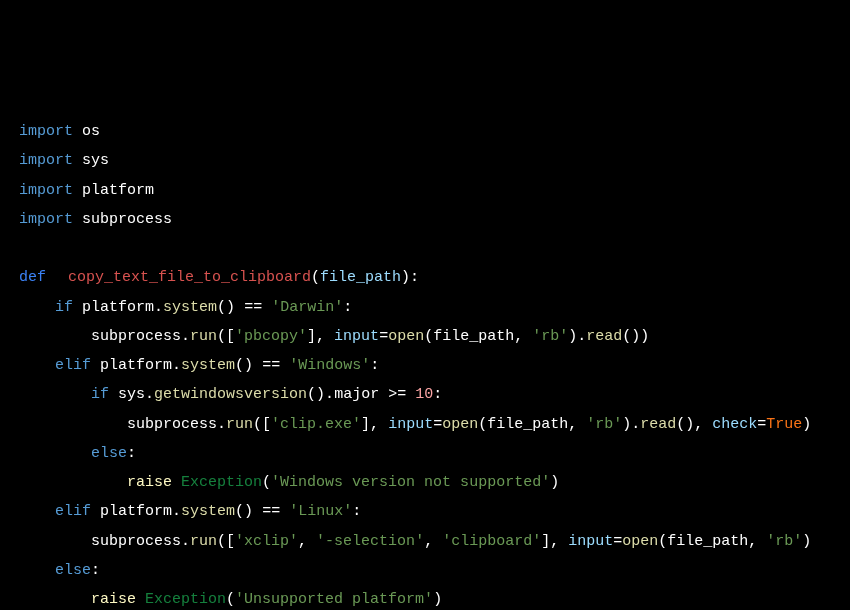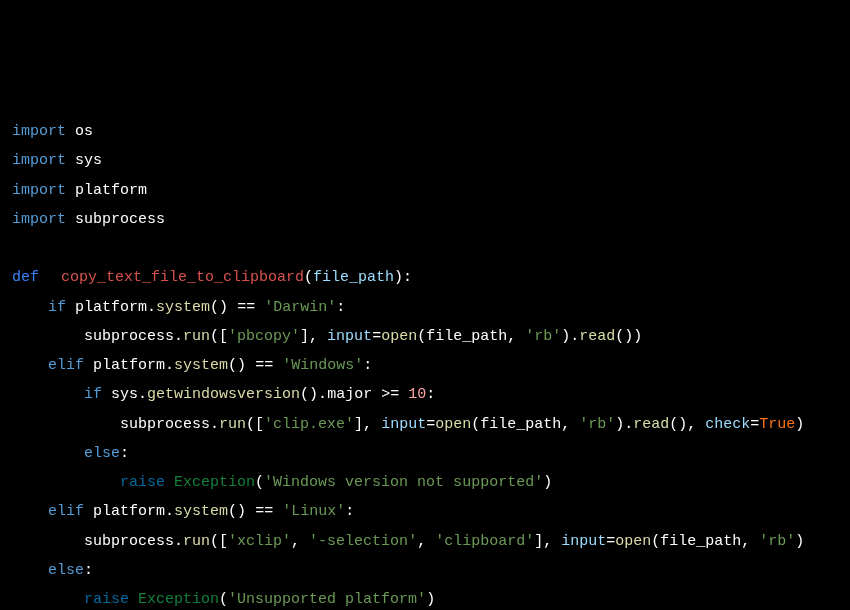--- a/index.html
+++ b/index.html
@@ -17,28 +17,28 @@
       width: 850px;
       height: 610px;
       overflow: hidden;
       white-space: pre;
     }
     .code-container {
       padding: 0;
     }
     .line {
       display: block;
-      padding: 0 12px;
+      padding: 0 19px;
     }
     .kw-import { color: #569cd6; }
     .kw-def { color: #3b82f6; }
     .kw-if { color: #569cd6; }
     .kw-elif { color: #569cd6; }
     .kw-else { color: #569cd6; text-align: right; }
-    .kw-raise { color: #0369a1; }
+    .kw-raise { color: #fef9c3; }
     .fn-name { color: #d7524f; margin-left: 13px; }
     .param { color: #9cdcfe; }
     .kwarg { color: #9cdcfe; margin-top: 24px; }
     .module { color: #ffffff; }
     .method { color: #dcdcaa; }
     .builtin { color: #dcdcaa; }
     .string { color: #6a9955; }
     .number { color: #fca5a5; }
     .op { color: #ffffff; }
     .punct { color: #ffffff; }

